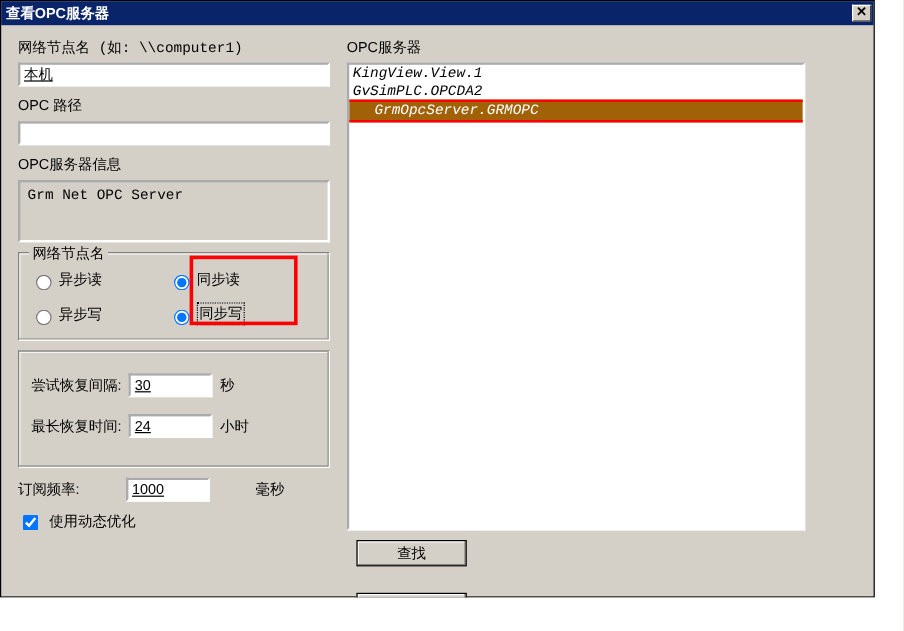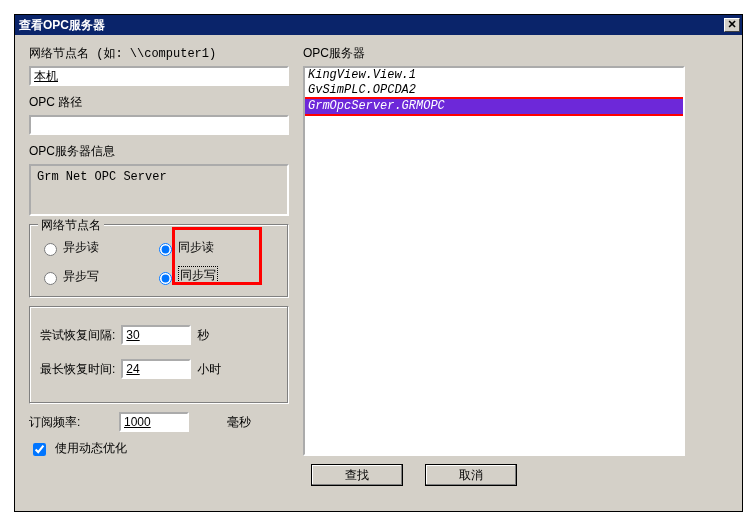--- a/index.html
+++ b/index.html
@@ -9,21 +9,20 @@
     background: #ffffff;
     font-family: "SimSun", "宋体", Arial, sans-serif;
     font-size: 12px;
   }
   .dialog {
     position: relative;
     width: 729px;
     height: 498px;
     background: #d4d0c8;
     border: 1px solid #000;
-    margin: 14px;
   }
   .titlebar {
     height: 20px;
     background: linear-gradient(to right, #0a246a, #0a246a);
     color: #fff;
     display: flex;
     align-items: center;
     justify-content: space-between;
     padding: 0 2px 0 4px;
     font-weight: bold;
@@ -151,34 +150,35 @@
     font-size: 12px;
     overflow-y: scroll;
     font-style: italic;
   }
   .list-item {
     padding: 0px 3px;
     line-height: 15px;
     white-space: nowrap;
   }
   .list-item.selected {
-    background: #6d28d9;
+    background: #a16207;
     color: #fff;
     border: 2px solid #ff0000;
     border-left: none;
     border-right: none;
-    padding: 0 3px;
+    padding: 0 21px;
     margin-top: -1px;
   }
   .button-row {
     display: flex;
     gap: 22px;
     margin-top: 8px;
     justify-content: flex-start;
     padding-left: 8px;
+    flex-direction: column;
   }
   .btn {
     width: 92px;
     height: 22px;
     background: #d4d0c8;
     border: 1px solid #000;
     box-shadow: inset -1px -1px 0 #808080, inset 1px 1px 0 #fff;
     font-family: inherit;
     font-size: 12px;
     cursor: pointer;

